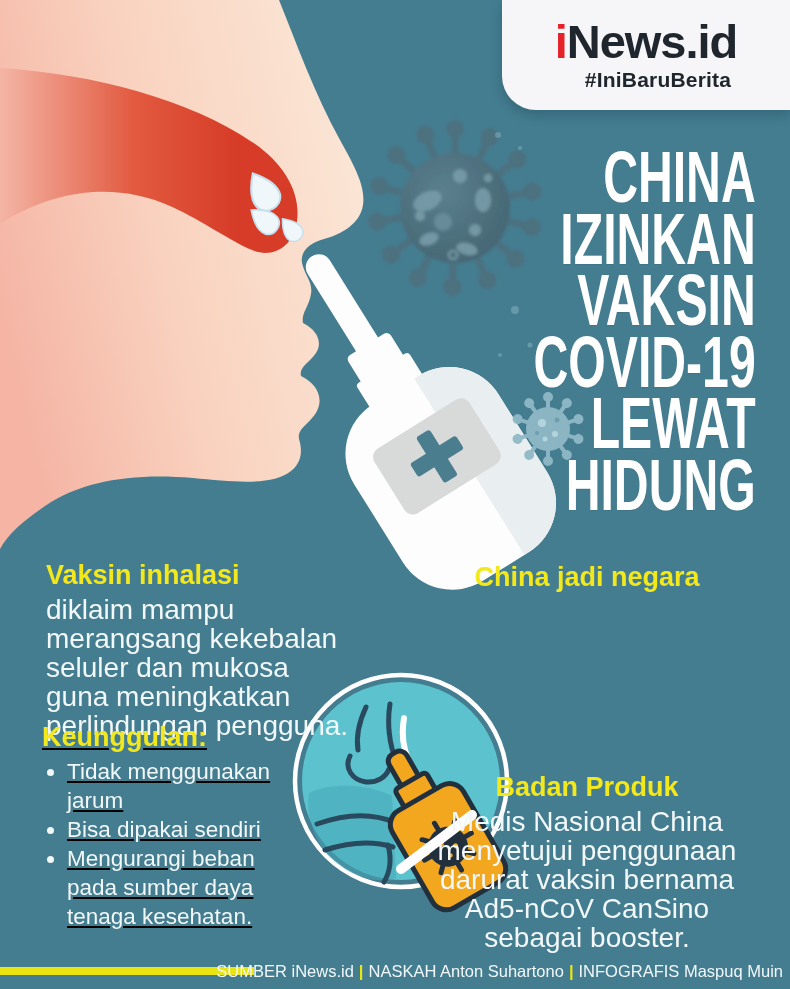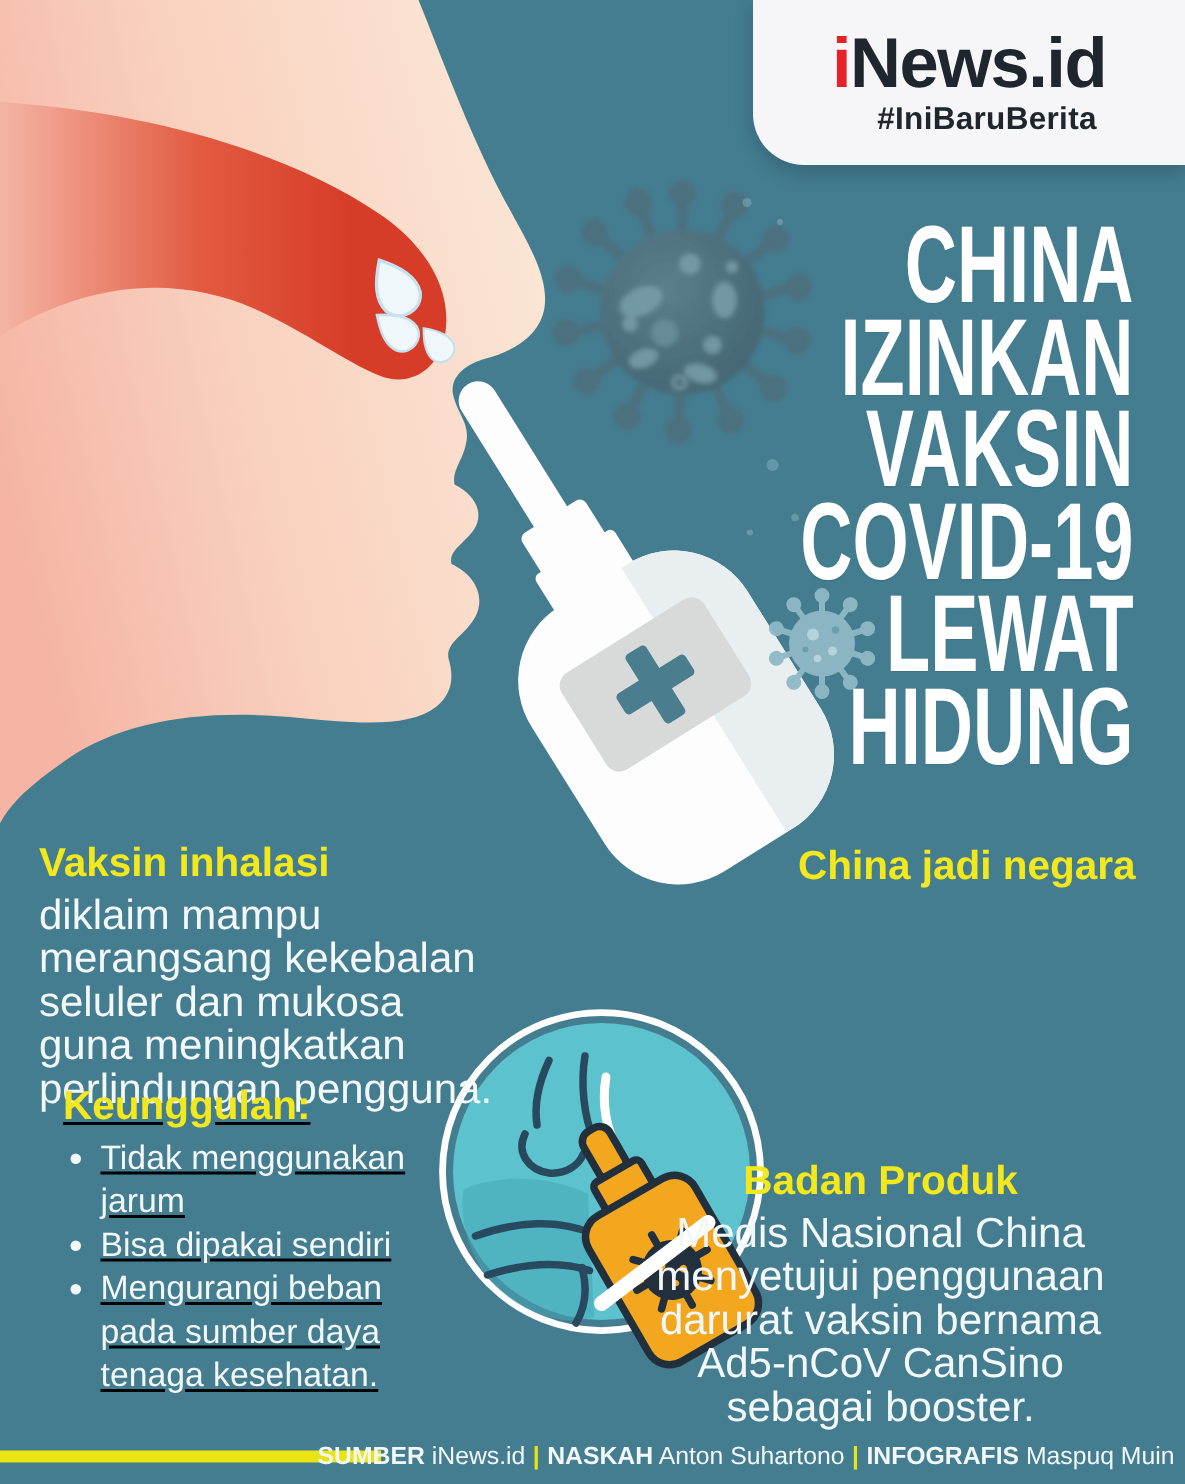--- a/index.html
+++ b/index.html
@@ -26,35 +26,35 @@
     position:absolute;top:146px;right:34px;z-index:2;
     text-align:right;color:#ffffff;font-weight:700;
     font-size:73px;line-height:61.5px;letter-spacing:0;
     transform:scaleX(.66);transform-origin:top right;
     text-shadow:0 1px 0 rgba(0,0,0,.06);
   }
 
   .yellow-head{color:#F3E81C;font-weight:700;font-size:27px;line-height:30px;margin:0 0 5px 0;}
   .body-text{color:#F2F7F8;font-size:28px;line-height:29px;white-space:pre-line;margin:0;}
 
-  .col-left-1{position:absolute;left:26px;top:560px;width:330px;z-index:2;}
+  .col-left-1{position:absolute;left:46px;top:560px;width:330px;z-index:2;}
   .col-left-2{position:absolute;left:42px;top:722px;width:330px;z-index:2;text-decoration:underline;}
-  .col-right-1{position:absolute;right:33px;top:562px;width:340px;text-align:right;z-index:2;}
+  .col-right-1{position:absolute;right:33px;top:562px;width:340px;text-align:center;z-index:2;}
   .col-right-2{position:absolute;right:33px;top:772px;width:340px;text-align:center;z-index:2;}
 
   ul.bullets{margin:2px 0 0 0;padding-left:25px;list-style:disc;color:#F2F7F8;}
   ul.bullets li{font-size:22.5px;line-height:29px;white-space:pre-line;}
 
   
   .footer-bar{position:absolute;left:0;top:967px;width:254px;height:8px;background:#EAE512;z-index:2;}
   .credits{
     position:absolute;right:7px;top:961px;z-index:2;white-space:nowrap;
     color:#F2F7F8;font-size:16.5px;line-height:20px;
   }
-  .credits b{font-weight:700;}
+  .credits b{font-weight:400;}
   .credits .sep{color:#EAE512;font-weight:700;padding:0 5px;}
 </style>
 </head>
 <body>
 
 <svg id="art" viewBox="0 0 790 989">
   <defs>
     <linearGradient id="faceGrad" x1="0" y1="0.6" x2="1" y2="0.25">
       <stop offset="0" stop-color="#F5B4A4"></stop>
       <stop offset="0.45" stop-color="#F9D2BF"></stop>

